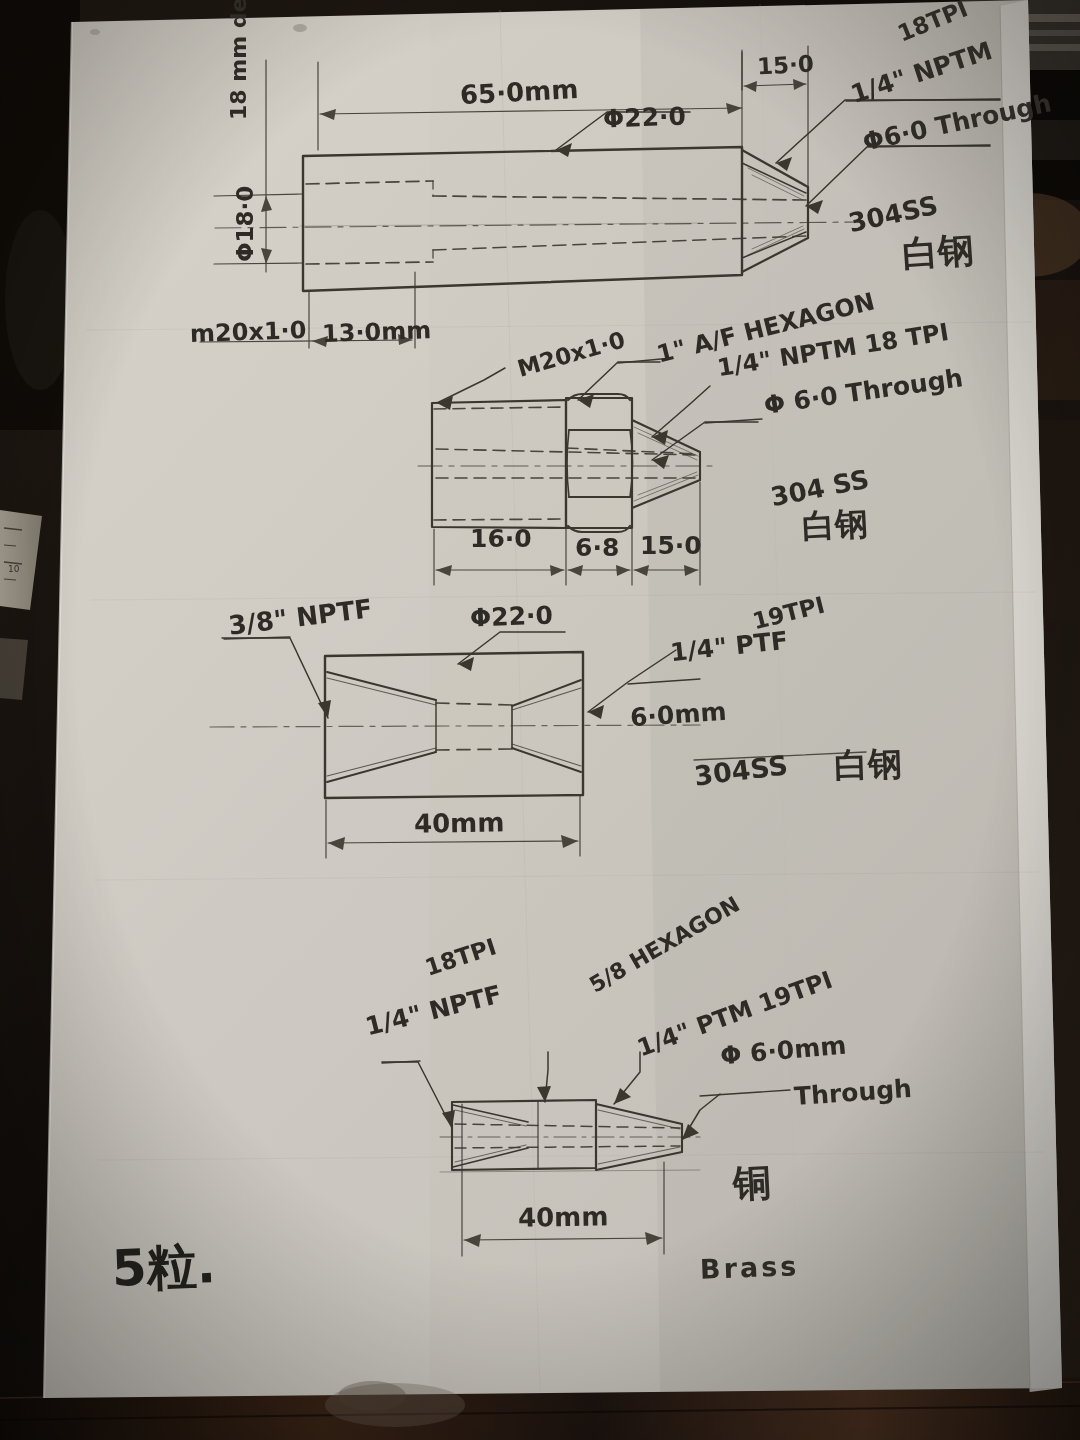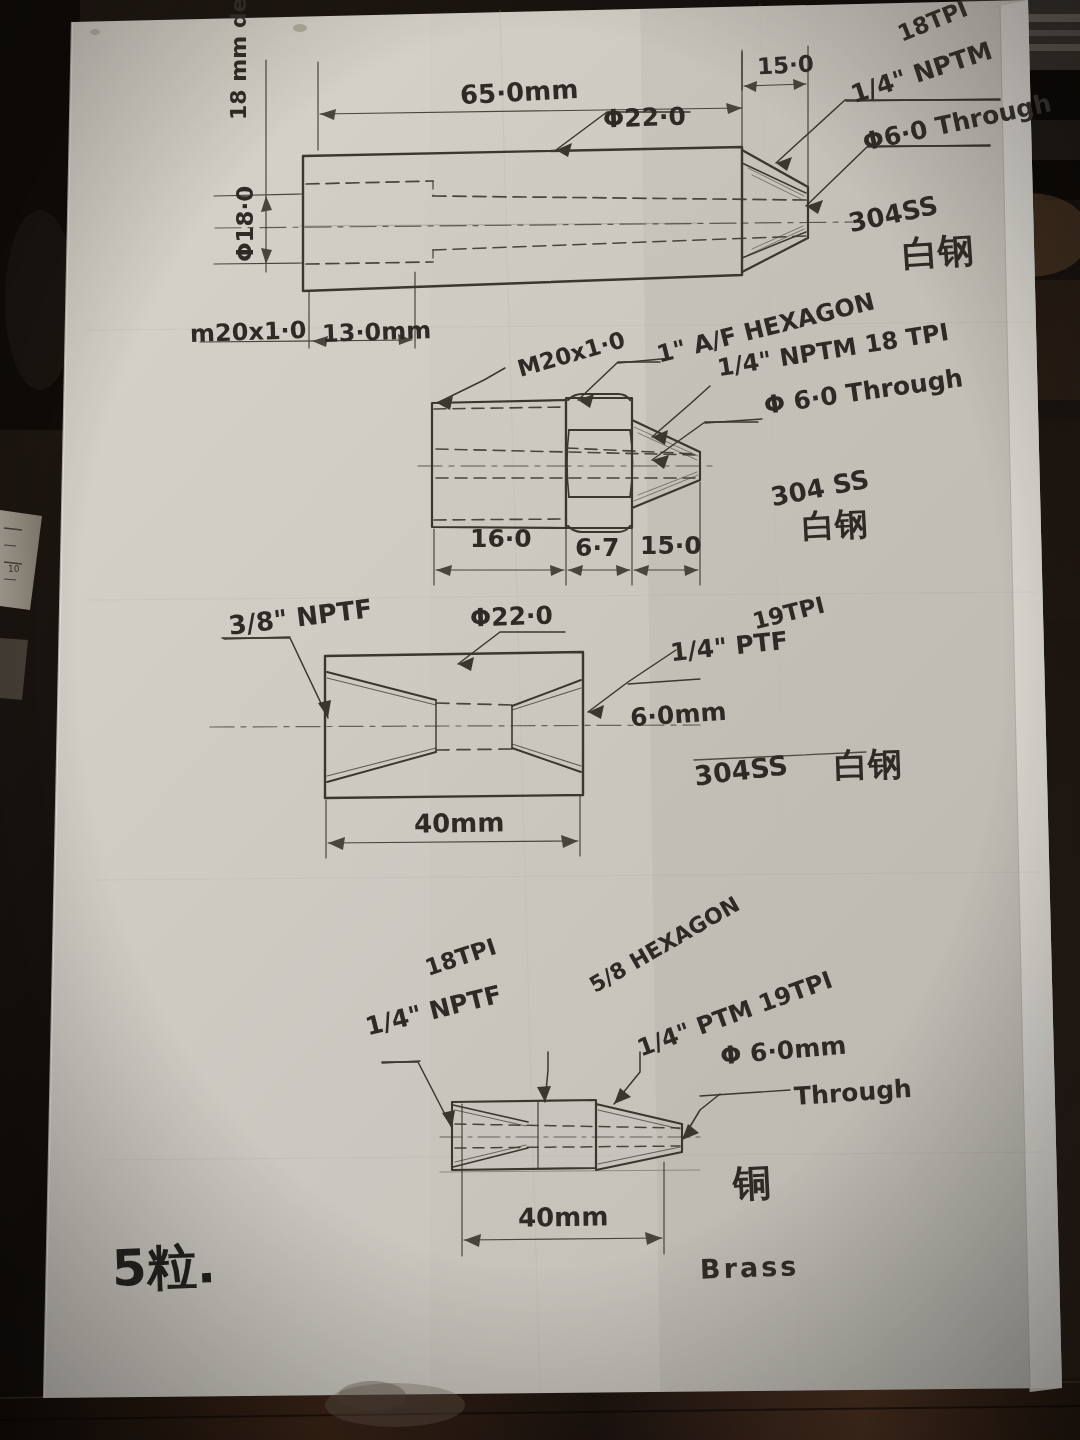--- a/index.html
+++ b/index.html
@@ -387,21 +387,21 @@
   <div class="lbl hand" style="left:516px;top:341px;font-size:23px;transform:rotate(-16deg);">M20x1·0</div>
 
   <div class="lbl hand" style="left:654px;top:314px;font-size:24px;transform:rotate(-14deg);">1" A/F HEXAGON</div>
 
   <div class="lbl hand" style="left:716px;top:336px;font-size:24px;transform:rotate(-9deg);">1/4" NPTM 18 TPI</div>
 
   <div class="lbl hand" style="left:763px;top:377px;font-size:25px;transform:rotate(-8deg);">Φ 6·0 Through</div>
 
   <div class="lbl hand" style="left:470px;top:524px;font-size:25px;">16·0</div>
 
-  <div class="lbl hand" style="left:575px;top:533px;font-size:25px;">6·7</div>
+  <div class="lbl hand" style="left:575px;top:533px;font-size:25px;">6·8</div>
 
   <div class="lbl hand" style="left:640px;top:531px;font-size:25px;">15·0</div>
 
   <div class="lbl hand" style="left:770px;top:473px;font-size:26px;transform:rotate(-11deg);">304 SS</div>
 
   <div class="lbl cjk" style="left:802px;top:503px;font-size:33px;transform:rotate(-3deg);">白钢</div>
 
   <div class="lbl hand" style="left:228px;top:602px;font-size:26px;transform:rotate(-7deg);">3/8" NPTF</div>
 
   <div class="lbl hand" style="left:470px;top:602px;font-size:25px;transform:rotate(-2deg);">Φ22·0</div>

